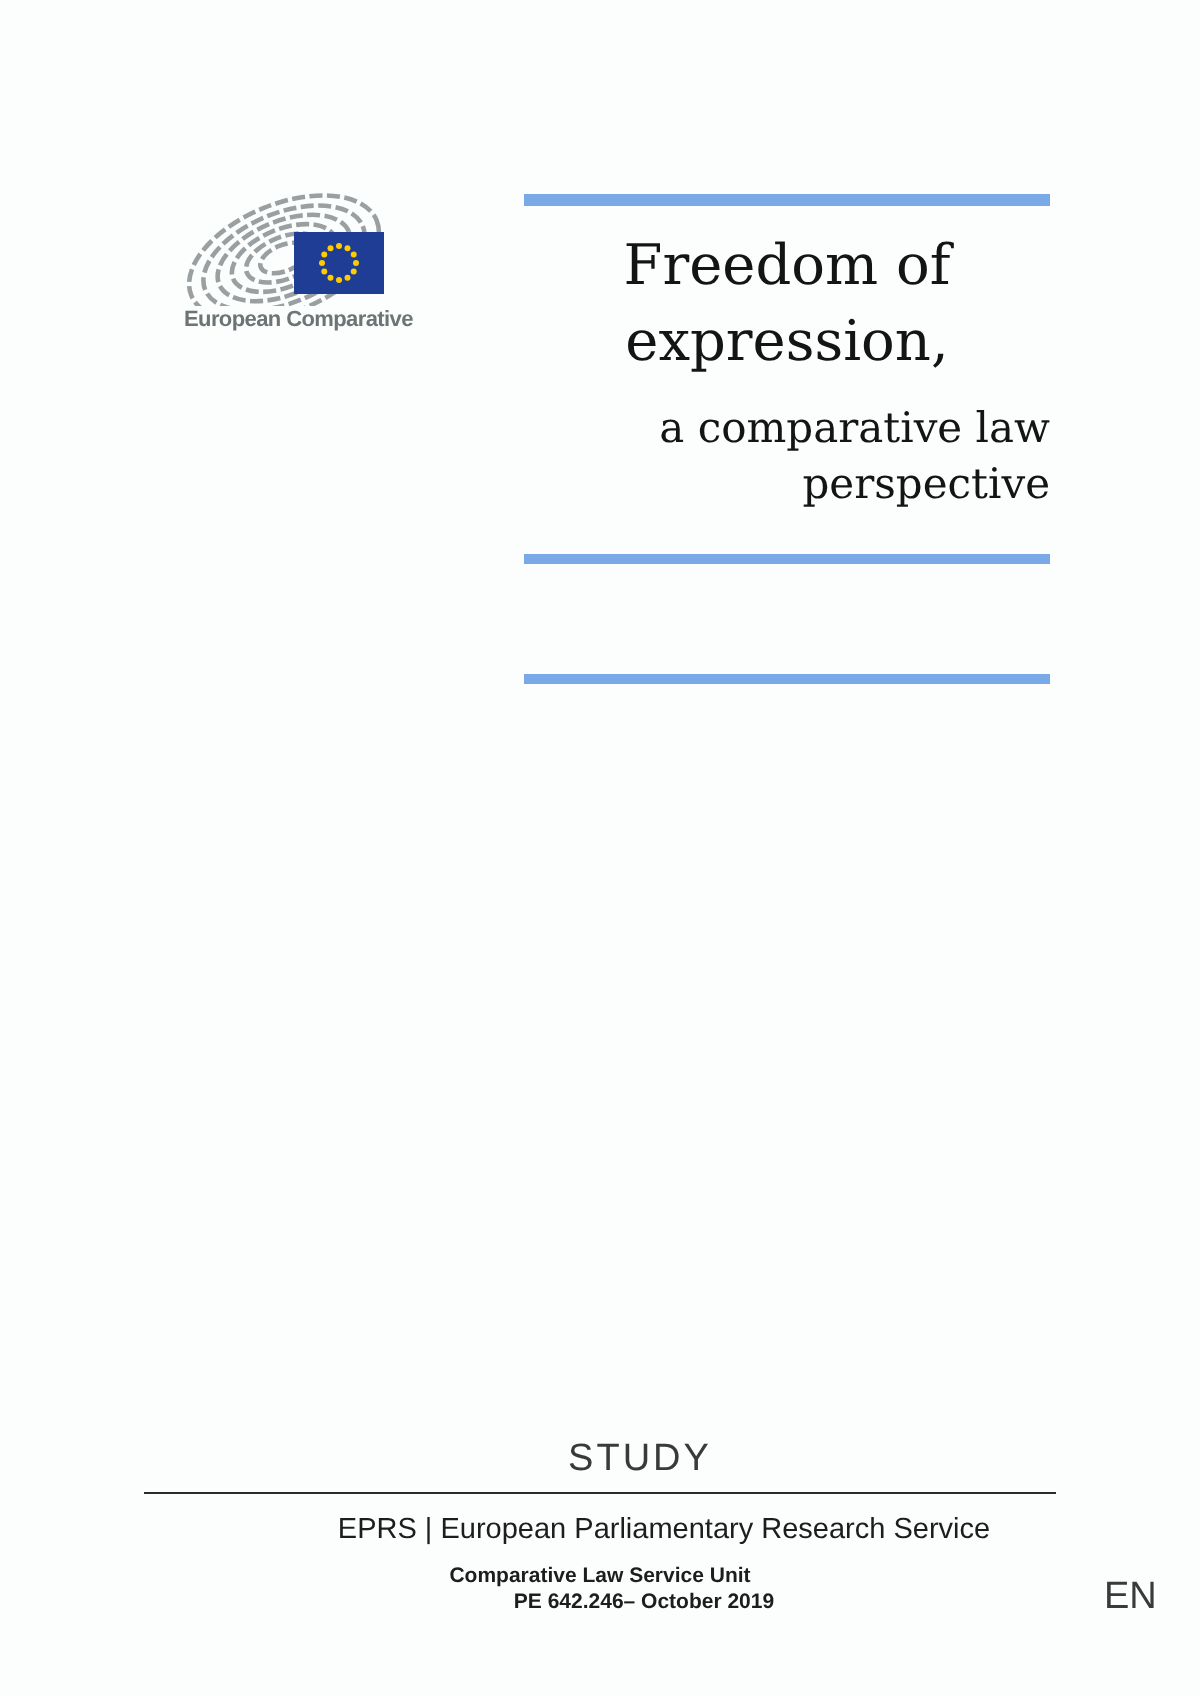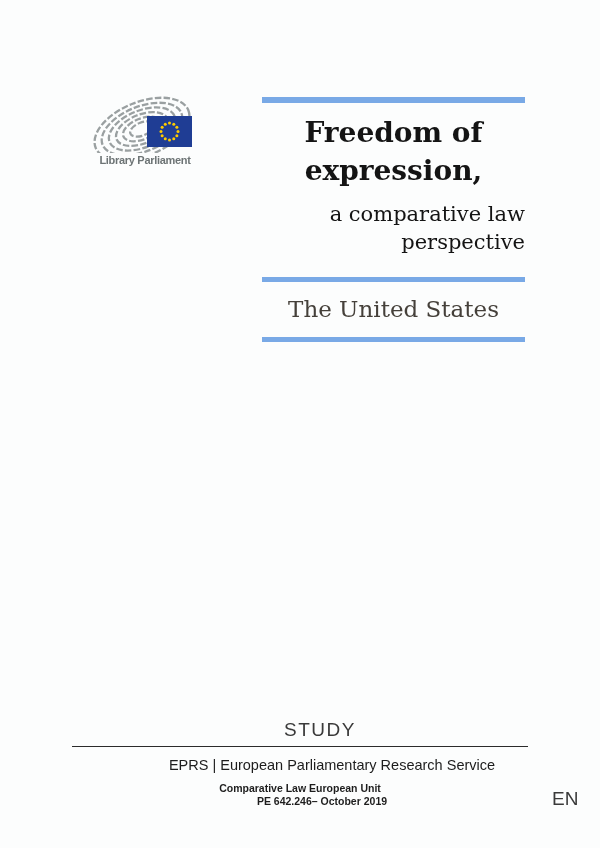--- a/index.html
+++ b/index.html
@@ -47,21 +47,21 @@
   .rule-bottom { top: 337px; height: 5px; }
 
   .title-main {
     position: absolute;
     left: 262px;
     top: 114px;
     width: 263px;
     text-align: center;
     font-family: "DejaVu Serif", "Liberation Serif", serif;
     font-size: 28px;
-    font-weight: bold;
+    font-weight: normal;
     line-height: 1.35;
     color: #141414;
   }
   .title-subtitle {
     position: absolute;
     left: 262px;
     top: 200px;
     width: 263px;
     text-align: right;
     font-family: "DejaVu Serif", "Liberation Serif", serif;
@@ -164,40 +164,39 @@
         <circle cx="84.86" cy="44.75" r="1.5"></circle>
         <circle cx="81.75" cy="47.86" r="1.5"></circle>
         <circle cx="77.5" cy="49" r="1.5"></circle>
         <circle cx="73.25" cy="47.86" r="1.5"></circle>
         <circle cx="70.14" cy="44.75" r="1.5"></circle>
         <circle cx="69" cy="40.5" r="1.5"></circle>
         <circle cx="70.14" cy="36.25" r="1.5"></circle>
         <circle cx="73.25" cy="33.14" r="1.5"></circle>
       </g>
     </svg>
-    <div class="logo-caption">Library Parliament</div>
+    <div class="logo-caption">European Comparative</div>
   </div>
 
   <div class="rule rule-top"></div>
 
   <h1 class="title-main">Freedom of expression,</h1>
 
   <div class="title-subtitle">a comparative law perspective</div>
 
   <div class="rule rule-middle"></div>
 
-  <div class="country-label">The United States</div>
 
   <div class="rule rule-bottom"></div>
 
   <div class="study-label">STUDY</div>
 
   <div class="footer-rule"></div>
 
   <div class="service-line">EPRS | European Parliamentary Research Service</div>
 
-  <div class="unit-line">Comparative Law European Unit</div>
+  <div class="unit-line">Comparative Law Service Unit</div>
 
   <div class="reference-line">PE 642.246– October 2019</div>
 
   <div class="language-code">EN</div>
 
 </div>
 
 </body></html>

